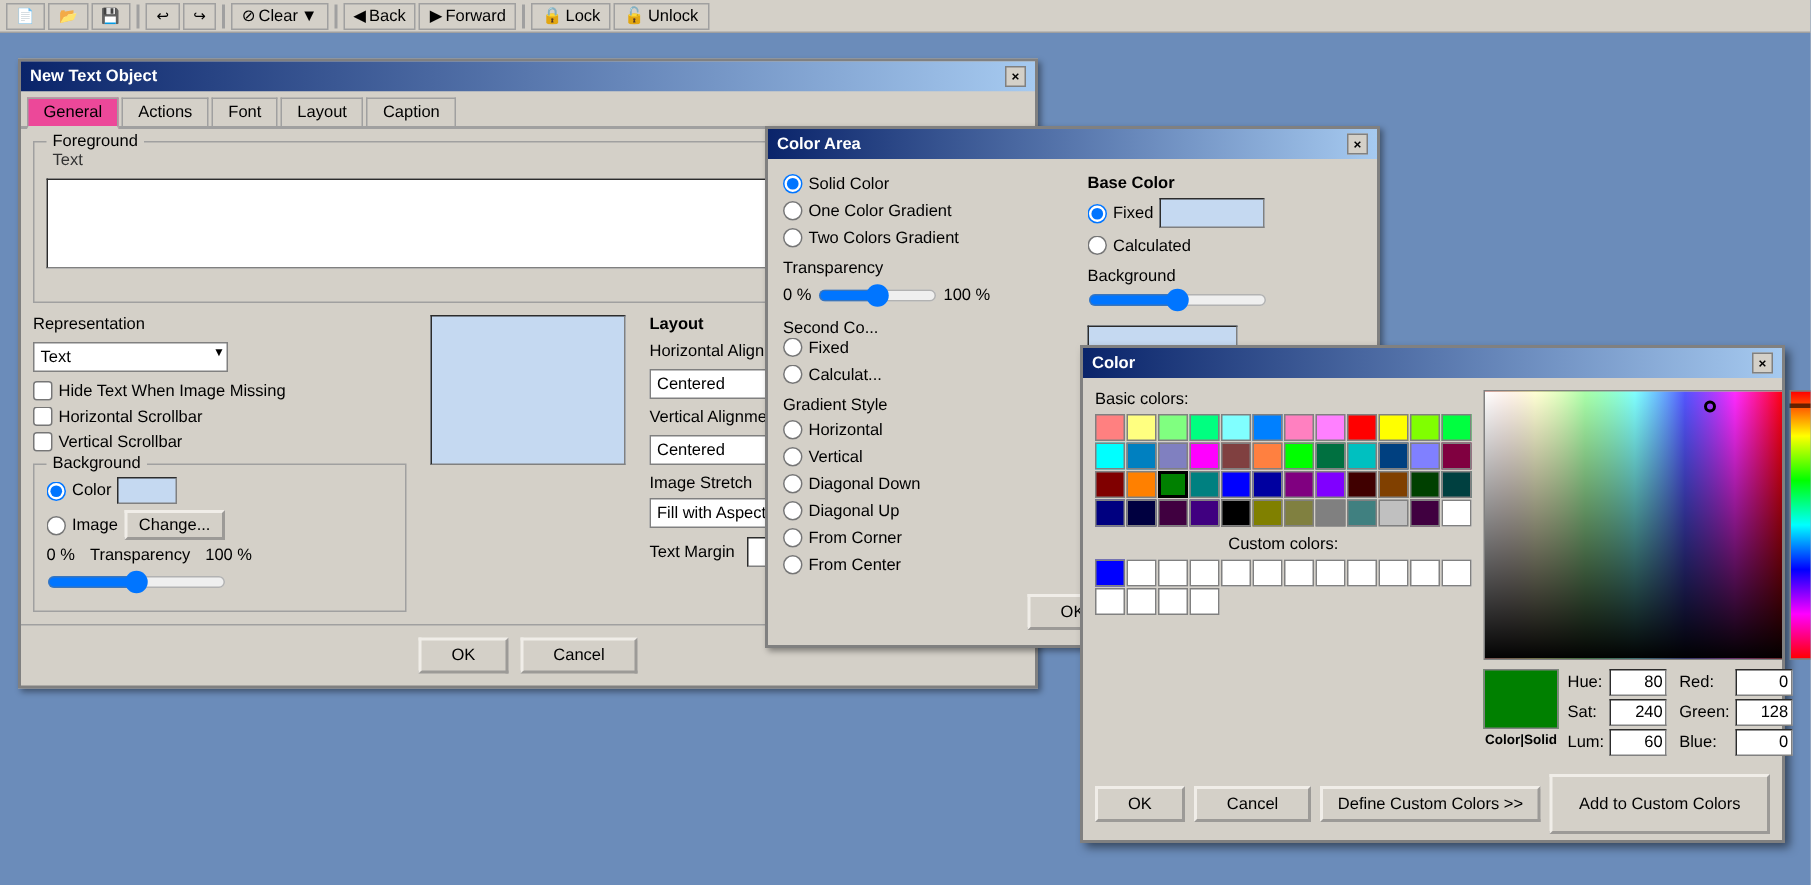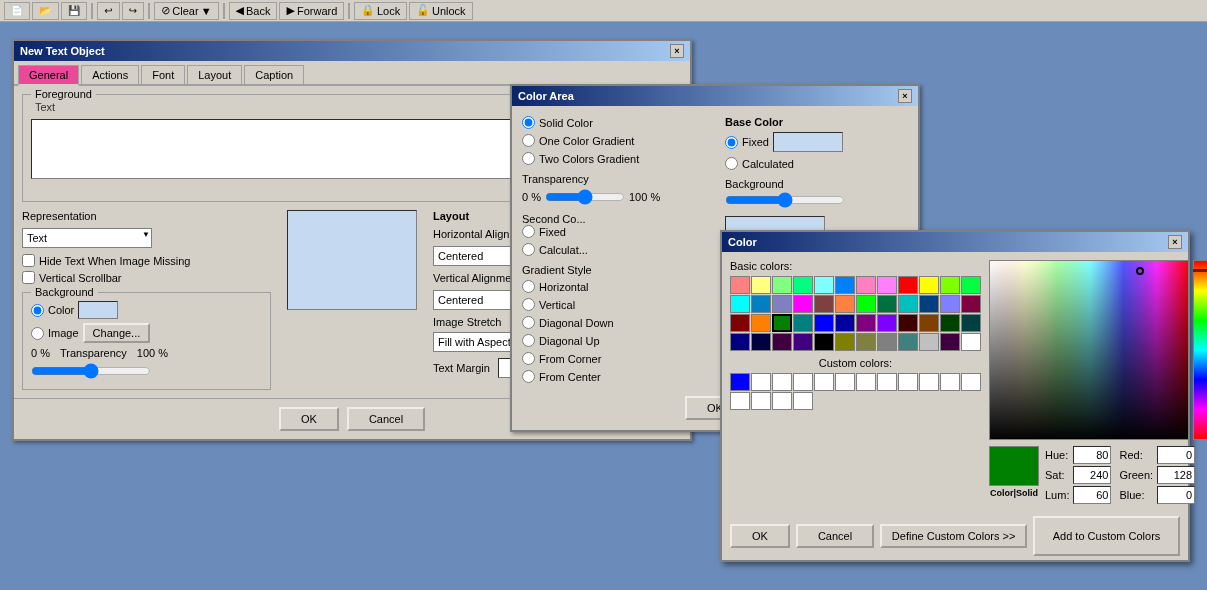--- a/index.html
+++ b/index.html
@@ -161,20 +161,24 @@
         <div class="form-row">
           <div class="select-wrapper">
             <select class="select-field">
               <option>Text</option>
             </select>
           </div>
         </div>
         <div class="checkbox-row">
           <input type="checkbox" style="">
           <span>Hide Text When Image Missing</span>
+        </div>
+        <div class="checkbox-row">
+          <input type="checkbox" style="">
+          <span>Horizontal Scrollbar</span>
         </div>
         <div class="checkbox-row">
           <input type="checkbox" style="">
           <span>Vertical Scrollbar</span>
         </div>
 
         <div style="margin-top:8px; position:relative; border:1px solid #a0a0a0; padding:8px;">
           <span class="fieldset-legend">Background</span>
           <div class="radio-row">
             <input type="radio" name="bg" checked="" style="">

